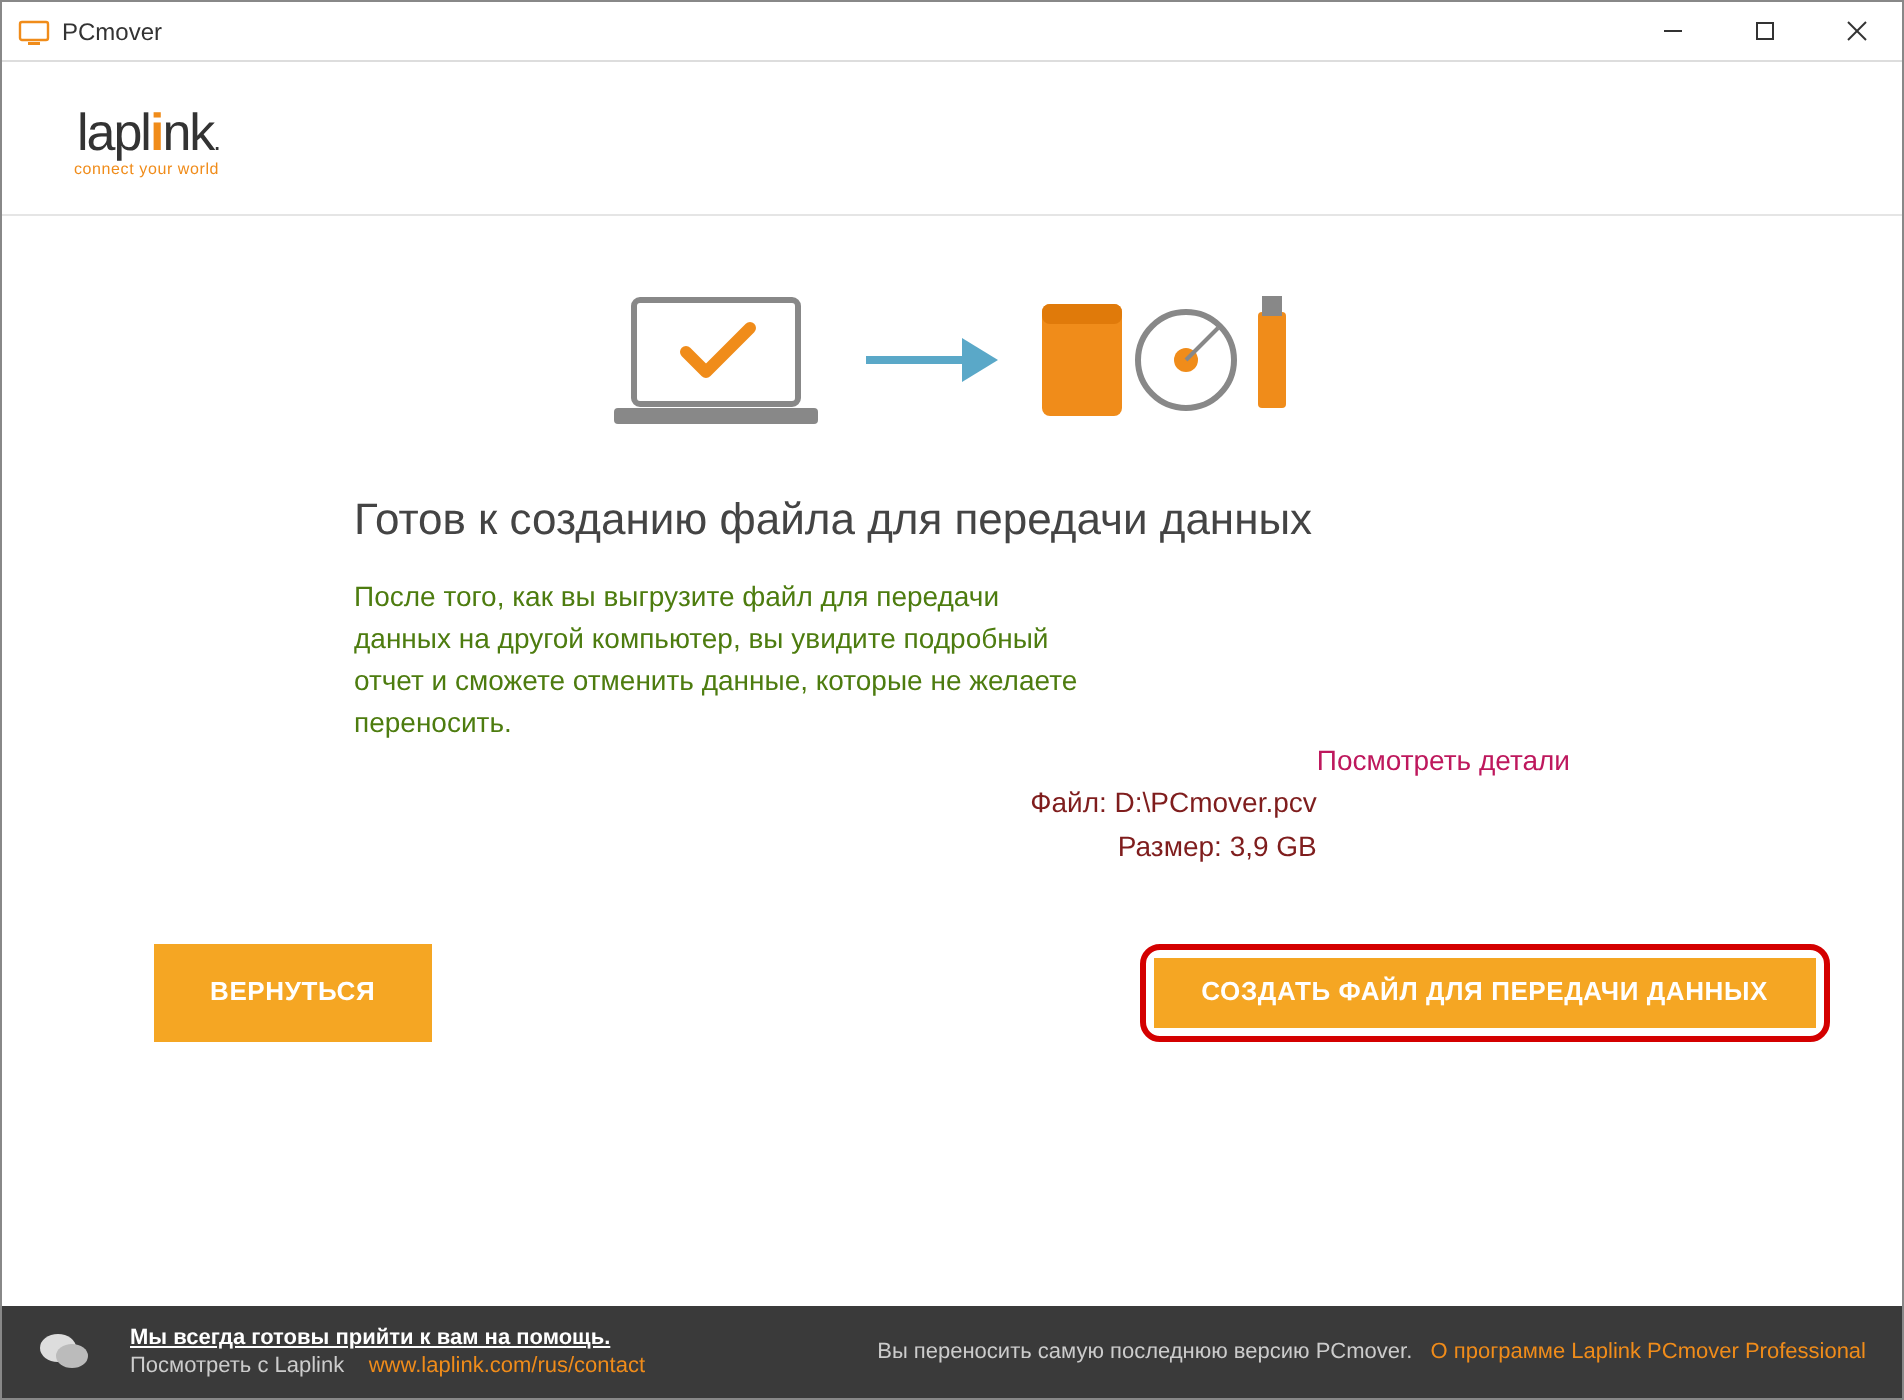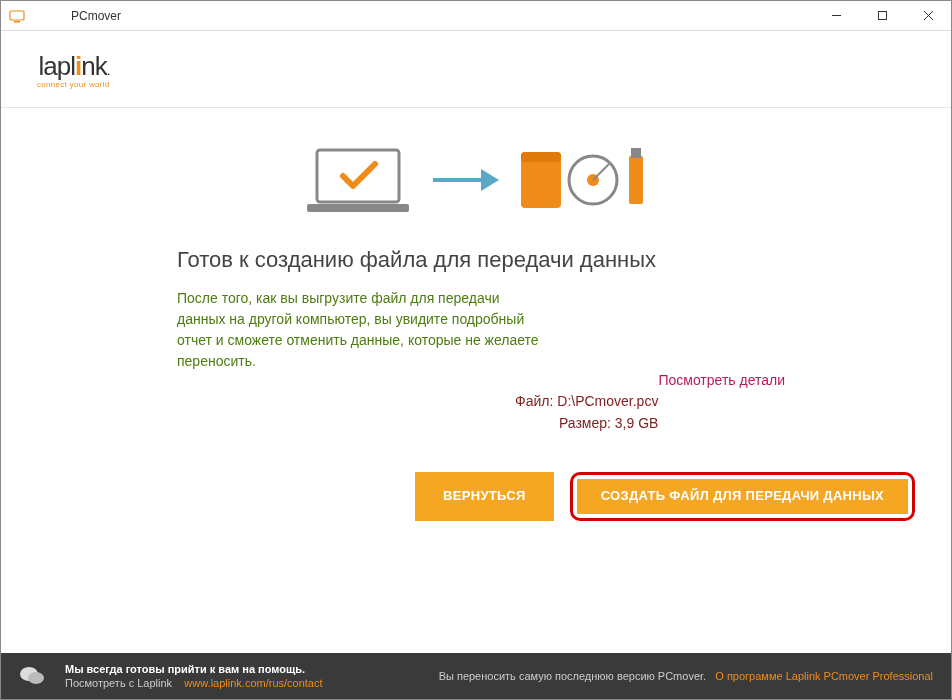--- a/index.html
+++ b/index.html
@@ -14,21 +14,20 @@
   
   .titlebar {
     height: 30px;
     display: flex;
     align-items: center;
     padding: 0 0 0 8px;
     background: #fff;
     border-bottom: 1px solid #ddd;
     font-size: 12px;
     color: #333;
-    gap: 40px;
   }
   .titlebar .app-icon {
     width: 16px; height: 16px;
     margin-right: 6px;
     display: inline-flex;
     align-items: center;
     justify-content: center;
   }
   .titlebar .app-icon svg { width: 16px; height: 16px; }
   .titlebar .title { flex: 0 0 auto; }
@@ -118,21 +117,21 @@
     font-size: 14px;
     cursor: pointer;
     white-space: nowrap;
     align-self: center;
     margin-top: 80px;
   }
 
   .button-row {
     display: flex;
     gap: 16px;
-    justify-content: flex-end;
+    justify-content: space-between;
     margin-top: 38px;
     padding-left: 40px;
     align-items: center;
   }
   .btn {
     background: #f5a623;
     color: #fff;
     font-weight: 700;
     font-size: 13px;
     letter-spacing: 0.3px;
@@ -164,21 +163,21 @@
     align-items: center;
     padding: 0 18px;
     font-size: 11px;
   }
   .footer .chat-icon {
     margin-right: 10px;
     display: flex; align-items: center;
   }
   .footer-left { display: flex; align-items: center; gap: 10px; }
   .footer-left-text { display: flex; flex-direction: column; line-height: 1.3; }
-  .footer-left-text .bold { font-weight: 700; color: #fff; }
+  .footer-left-text .bold { font-weight: 700; color: #fff; text-decoration: underline; }
   .footer-left-text .sub { color: #ccc; }
   .footer a, .footer .orange-link { color: #f08c1a; text-decoration: none; }
   .footer .spacer { flex: 1; }
   .footer-right { color: #ccc; }
 </style>
 </head>
 <body>
 
 <div class="titlebar">
   <span class="app-icon">

